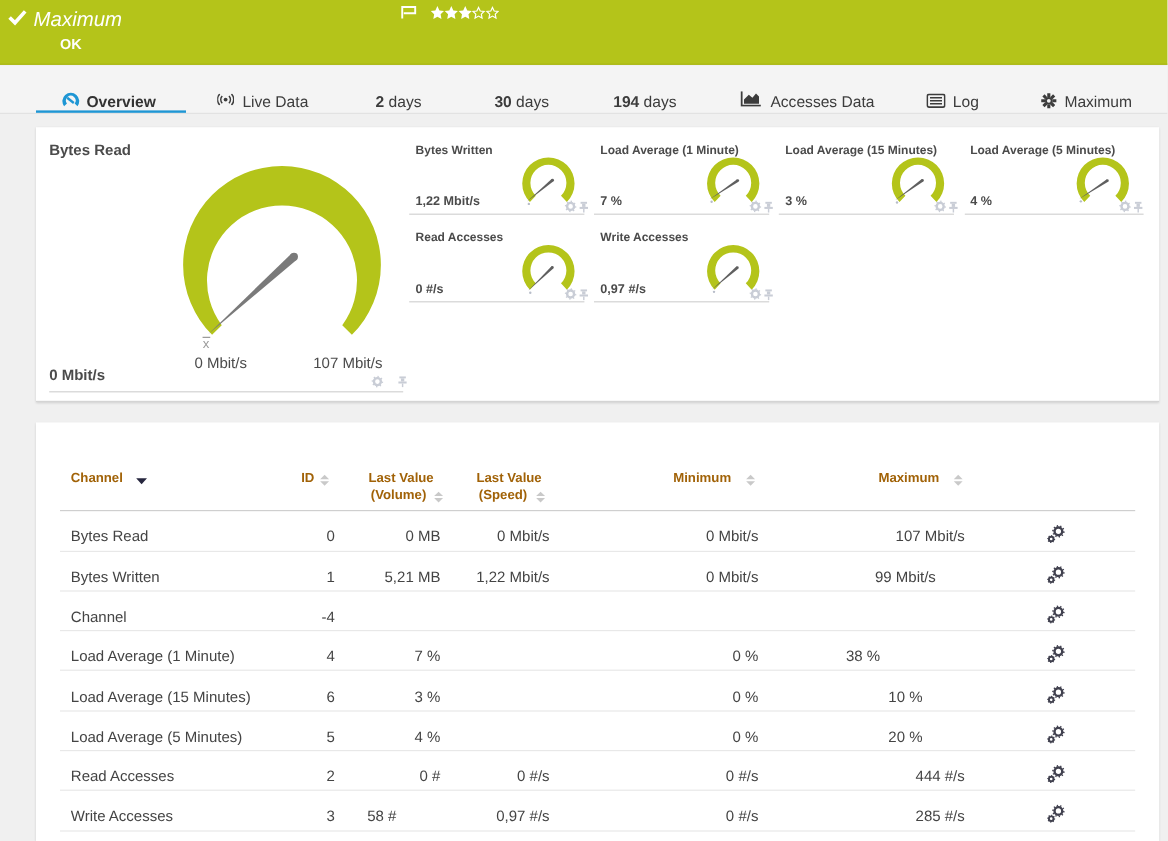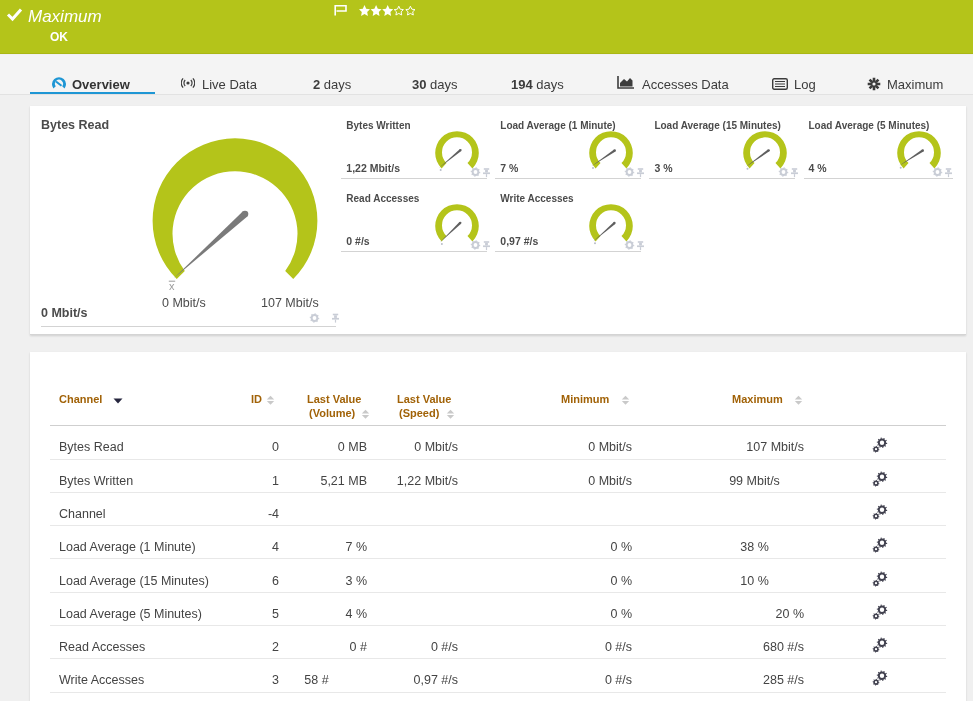--- a/index.html
+++ b/index.html
@@ -260,21 +260,21 @@
     <path d="M14.86 6.34 L16.15 6.52 M13.81 8.51 L14.74 9.41 M11.68 9.64 L11.90 10.92 M9.29 9.31 L8.72 10.47 M7.56 7.63 L6.41 8.24 M7.14 5.26 L5.85 5.08 M8.19 3.09 L7.26 2.19 M10.32 1.96 L10.10 0.68 M12.71 2.29 L13.28 1.13 M14.44 3.97 L15.59 3.36" stroke="#41414f" stroke-width="1.1" fill="none"></path>
     <circle cx="5" cy="12.2" r="1.9" fill="none" stroke="#41414f" stroke-width="1.6"></circle>
     <path d="M7.28 12.52 L8.27 12.66 M6.38 14.04 L6.99 14.84 M4.68 14.48 L4.54 15.47 M3.16 13.58 L2.36 14.19 M2.72 11.88 L1.73 11.74 M3.62 10.36 L3.01 9.56 M5.32 9.92 L5.46 8.93 M6.84 10.82 L7.64 10.21" stroke="#41414f" stroke-width="1.0" fill="none"></path>
   </svg>
 <div class="rsep" style="top:525.1px"></div>
 <span class="td" style="left:59px;top:540.2px">Load Average (1 Minute)</span>
 <span class="td" style="left:230px;top:540.2px;width:49px;text-align:right">4</span>
 <span class="td" style="left:290px;top:540.2px;width:77px;text-align:right">7 %</span>
 <span class="td" style="left:380px;top:540.2px;width:78px;text-align:right"></span>
 <span class="td" style="left:540px;top:540.2px;width:92px;text-align:right">0 %</span>
-<span class="td" style="left:705px;top:540.2px;width:99px;text-align:center">38 %</span>
+<span class="td" style="left:705px;top:540.2px;width:99px;text-align:left">38 %</span>
 <svg class="abs" style="left:871px;top:537.2px" width="17" height="16" viewBox="0 0 17 16">
     <circle cx="11" cy="5.8" r="3.2" fill="none" stroke="#41414f" stroke-width="2.0"></circle>
     <path d="M14.86 6.34 L16.15 6.52 M13.81 8.51 L14.74 9.41 M11.68 9.64 L11.90 10.92 M9.29 9.31 L8.72 10.47 M7.56 7.63 L6.41 8.24 M7.14 5.26 L5.85 5.08 M8.19 3.09 L7.26 2.19 M10.32 1.96 L10.10 0.68 M12.71 2.29 L13.28 1.13 M14.44 3.97 L15.59 3.36" stroke="#41414f" stroke-width="1.1" fill="none"></path>
     <circle cx="5" cy="12.2" r="1.9" fill="none" stroke="#41414f" stroke-width="1.6"></circle>
     <path d="M7.28 12.52 L8.27 12.66 M6.38 14.04 L6.99 14.84 M4.68 14.48 L4.54 15.47 M3.16 13.58 L2.36 14.19 M2.72 11.88 L1.73 11.74 M3.62 10.36 L3.01 9.56 M5.32 9.92 L5.46 8.93 M6.84 10.82 L7.64 10.21" stroke="#41414f" stroke-width="1.0" fill="none"></path>
   </svg>
 <div class="rsep" style="top:558.4px"></div>
 <span class="td" style="left:59px;top:573.5px">Load Average (15 Minutes)</span>
 <span class="td" style="left:230px;top:573.5px;width:49px;text-align:right">6</span>
 <span class="td" style="left:290px;top:573.5px;width:77px;text-align:right">3 %</span>
@@ -286,44 +286,44 @@
     <path d="M14.86 6.34 L16.15 6.52 M13.81 8.51 L14.74 9.41 M11.68 9.64 L11.90 10.92 M9.29 9.31 L8.72 10.47 M7.56 7.63 L6.41 8.24 M7.14 5.26 L5.85 5.08 M8.19 3.09 L7.26 2.19 M10.32 1.96 L10.10 0.68 M12.71 2.29 L13.28 1.13 M14.44 3.97 L15.59 3.36" stroke="#41414f" stroke-width="1.1" fill="none"></path>
     <circle cx="5" cy="12.2" r="1.9" fill="none" stroke="#41414f" stroke-width="1.6"></circle>
     <path d="M7.28 12.52 L8.27 12.66 M6.38 14.04 L6.99 14.84 M4.68 14.48 L4.54 15.47 M3.16 13.58 L2.36 14.19 M2.72 11.88 L1.73 11.74 M3.62 10.36 L3.01 9.56 M5.32 9.92 L5.46 8.93 M6.84 10.82 L7.64 10.21" stroke="#41414f" stroke-width="1.0" fill="none"></path>
   </svg>
 <div class="rsep" style="top:591.7px"></div>
 <span class="td" style="left:59px;top:606.8px">Load Average (5 Minutes)</span>
 <span class="td" style="left:230px;top:606.8px;width:49px;text-align:right">5</span>
 <span class="td" style="left:290px;top:606.8px;width:77px;text-align:right">4 %</span>
 <span class="td" style="left:380px;top:606.8px;width:78px;text-align:right"></span>
 <span class="td" style="left:540px;top:606.8px;width:92px;text-align:right">0 %</span>
-<span class="td" style="left:705px;top:606.8px;width:99px;text-align:right">20 %</span>
+<span class="td" style="left:705px;top:606.8px;width:99px;text-align:center">20 %</span>
 <svg class="abs" style="left:871px;top:603.8px" width="17" height="16" viewBox="0 0 17 16">
     <circle cx="11" cy="5.8" r="3.2" fill="none" stroke="#41414f" stroke-width="2.0"></circle>
     <path d="M14.86 6.34 L16.15 6.52 M13.81 8.51 L14.74 9.41 M11.68 9.64 L11.90 10.92 M9.29 9.31 L8.72 10.47 M7.56 7.63 L6.41 8.24 M7.14 5.26 L5.85 5.08 M8.19 3.09 L7.26 2.19 M10.32 1.96 L10.10 0.68 M12.71 2.29 L13.28 1.13 M14.44 3.97 L15.59 3.36" stroke="#41414f" stroke-width="1.1" fill="none"></path>
     <circle cx="5" cy="12.2" r="1.9" fill="none" stroke="#41414f" stroke-width="1.6"></circle>
     <path d="M7.28 12.52 L8.27 12.66 M6.38 14.04 L6.99 14.84 M4.68 14.48 L4.54 15.47 M3.16 13.58 L2.36 14.19 M2.72 11.88 L1.73 11.74 M3.62 10.36 L3.01 9.56 M5.32 9.92 L5.46 8.93 M6.84 10.82 L7.64 10.21" stroke="#41414f" stroke-width="1.0" fill="none"></path>
   </svg>
 <div class="rsep" style="top:625.0px"></div>
 <span class="td" style="left:59px;top:640.1px">Read Accesses</span>
 <span class="td" style="left:230px;top:640.1px;width:49px;text-align:right">2</span>
 <span class="td" style="left:290px;top:640.1px;width:77px;text-align:right">0 #</span>
 <span class="td" style="left:380px;top:640.1px;width:78px;text-align:right">0 #/s</span>
 <span class="td" style="left:540px;top:640.1px;width:92px;text-align:right">0 #/s</span>
-<span class="td" style="left:705px;top:640.1px;width:99px;text-align:right">680 #/s</span>
+<span class="td" style="left:705px;top:640.1px;width:99px;text-align:right">444 #/s</span>
 <svg class="abs" style="left:871px;top:637.1px" width="17" height="16" viewBox="0 0 17 16">
     <circle cx="11" cy="5.8" r="3.2" fill="none" stroke="#41414f" stroke-width="2.0"></circle>
     <path d="M14.86 6.34 L16.15 6.52 M13.81 8.51 L14.74 9.41 M11.68 9.64 L11.90 10.92 M9.29 9.31 L8.72 10.47 M7.56 7.63 L6.41 8.24 M7.14 5.26 L5.85 5.08 M8.19 3.09 L7.26 2.19 M10.32 1.96 L10.10 0.68 M12.71 2.29 L13.28 1.13 M14.44 3.97 L15.59 3.36" stroke="#41414f" stroke-width="1.1" fill="none"></path>
     <circle cx="5" cy="12.2" r="1.9" fill="none" stroke="#41414f" stroke-width="1.6"></circle>
     <path d="M7.28 12.52 L8.27 12.66 M6.38 14.04 L6.99 14.84 M4.68 14.48 L4.54 15.47 M3.16 13.58 L2.36 14.19 M2.72 11.88 L1.73 11.74 M3.62 10.36 L3.01 9.56 M5.32 9.92 L5.46 8.93 M6.84 10.82 L7.64 10.21" stroke="#41414f" stroke-width="1.0" fill="none"></path>
   </svg>
 <div class="rsep" style="top:658.3px"></div>
 <span class="td" style="left:59px;top:673.4px">Write Accesses</span>
 <span class="td" style="left:230px;top:673.4px;width:49px;text-align:right">3</span>
-<span class="td" style="left:278px;top:673.4px;width:77px;text-align:center">58 #</span>
+<span class="td" style="left:306px;top:673.4px;width:77px;text-align:left">58 #</span>
 <span class="td" style="left:380px;top:673.4px;width:78px;text-align:right">0,97 #/s</span>
 <span class="td" style="left:540px;top:673.4px;width:92px;text-align:right">0 #/s</span>
 <span class="td" style="left:705px;top:673.4px;width:99px;text-align:right">285 #/s</span>
 <svg class="abs" style="left:871px;top:670.4px" width="17" height="16" viewBox="0 0 17 16">
     <circle cx="11" cy="5.8" r="3.2" fill="none" stroke="#41414f" stroke-width="2.0"></circle>
     <path d="M14.86 6.34 L16.15 6.52 M13.81 8.51 L14.74 9.41 M11.68 9.64 L11.90 10.92 M9.29 9.31 L8.72 10.47 M7.56 7.63 L6.41 8.24 M7.14 5.26 L5.85 5.08 M8.19 3.09 L7.26 2.19 M10.32 1.96 L10.10 0.68 M12.71 2.29 L13.28 1.13 M14.44 3.97 L15.59 3.36" stroke="#41414f" stroke-width="1.1" fill="none"></path>
     <circle cx="5" cy="12.2" r="1.9" fill="none" stroke="#41414f" stroke-width="1.6"></circle>
     <path d="M7.28 12.52 L8.27 12.66 M6.38 14.04 L6.99 14.84 M4.68 14.48 L4.54 15.47 M3.16 13.58 L2.36 14.19 M2.72 11.88 L1.73 11.74 M3.62 10.36 L3.01 9.56 M5.32 9.92 L5.46 8.93 M6.84 10.82 L7.64 10.21" stroke="#41414f" stroke-width="1.0" fill="none"></path>
   </svg>
 <div class="rsep" style="top:691.6px"></div>

